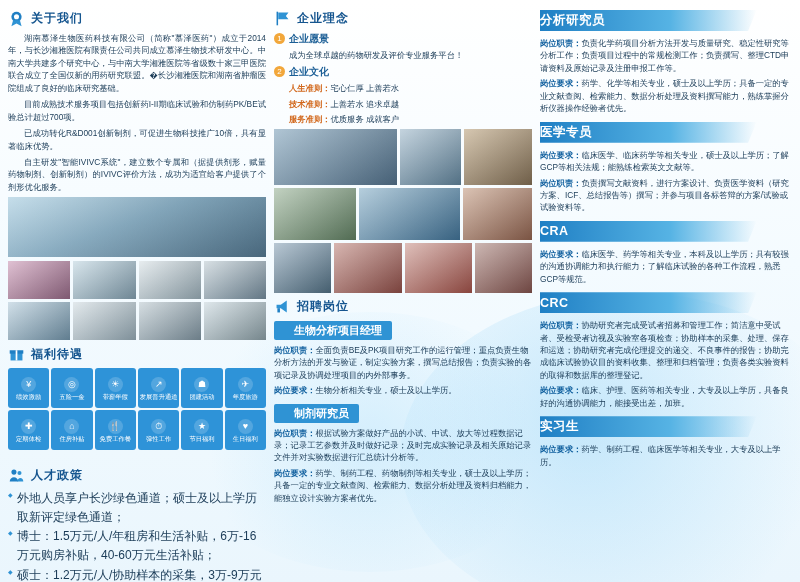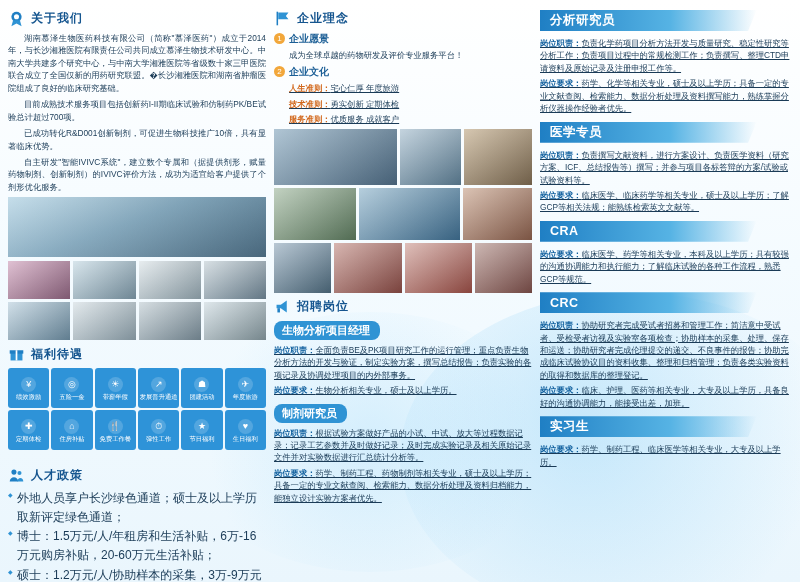--- a/index.html
+++ b/index.html
@@ -71,50 +71,50 @@
     height: 21px;
     width: 100%;
     background: linear-gradient(90deg,#1f7fc4 0%, #56b3e4 60%, rgba(120,200,238,0) 100%);
     clip-path: polygon(0 0, 100% 0, 96% 100%, 0 100%);
   }
   .banner-head .btext {
     position: relative;
     color: #ffffff;
     font-size: 12.5px;
     font-weight: bold;
-    padding-left: 10px;
+    padding-left: 0;
     letter-spacing: .5px;
   }
   .banner-head.sm .bg {
     width: 86%;
   }
   
   .subbar {
     display: inline-block;
     background: #2f93d4;
     color: #fff;
     font-size: 11px;
     font-weight: bold;
-    padding: 2px 10px 2px 8px;
-    border-radius: 8px;
+    padding: 2px 10px 2px 20px;
+    border-radius: 2px;
     margin-bottom: 4px;
   }
   p.body {
     margin: 0 0 4px 0;
     font-size: 8.3px;
     line-height: 1.5;
     color: #1a3b57;
     text-align: justify;
   }
   p.body.indent { text-indent: 16px; }
   .label {
     color: #0f5f9e;
     font-weight: bold;
   }
-  .kv { margin: 0 0 3px 0; font-size: 8.3px; line-height:1.5; color:#1a3b57;text-decoration:underline; }
+  .kv { margin: 0 0 3px 0; font-size: 8.3px; line-height:1.5; color:#1a3b57; }
   .kv .k { color: #d2691e; font-weight: bold; }
   .culture-item { display: flex; gap: 4px; align-items: flex-start; margin-bottom: 3px; }
   .culture-item .dot {
     width: 11px; height: 11px; flex: 0 0 11px;
     border-radius: 50%;
     background: #f2a73b;
     color: #fff;
     font-size: 8px;
     display: inline-flex; align-items: center; justify-content: center;
     margin-top: 1px;
@@ -296,21 +296,21 @@
             <circle cx="7" cy="6" r="3" fill="#1f7fc4"></circle>
             <circle cx="13.5" cy="7" r="2.4" fill="#2f93d4"></circle>
             <path d="M2 17c0-3 2.5-5 5-5s5 2 5 5z" fill="#1f7fc4"></path>
             <path d="M11 17c0-2.4 1.6-4 3.5-4s3.5 1.6 3.5 4z" fill="#2f93d4"></path>
           </svg>
       </span>
       <span class="htext">人才政策</span>
     </div>
     <ul class="policy-list">
       <li>外地人员享户长沙绿色通道；硕士及以上学历取新评定绿色通道；</li>
-      <li>博士：1.5万元/人/年租房和生活补贴，6万-16万元购房补贴，20-60万元生活补贴；</li>
+      <li>博士：1.5万元/人/年租房和生活补贴，6万-16万元购房补贴，40-60万元生活补贴；</li>
       <li>硕士：1.2万元/人/协助样本的采集，3万-9万元购房补贴；</li>
       <li>本科：0.6万元/人/年租房和生活补贴。</li>
     </ul>
   </div>
 
   <div class="col col-mid">
 
     <div class="sec-head">
       <span class="hicon">
         <svg viewBox="0 0 20 20" width="17" height="17">
@@ -325,22 +325,22 @@
       <span class="dot">1</span>
       <span class="ctext">企业愿景</span>
     </div>
     <p class="body" style="padding-left:15px;">成为全球卓越的药物研发及评价专业服务平台！</p>
 
     <div class="culture-item">
       <span class="dot">2</span>
       <span class="ctext">企业文化</span>
     </div>
     <div style="padding-left:15px;">
-      <p class="kv"><span class="k">人生准则：</span><span>宅心仁厚 年度旅游</span></p>
-      <p class="kv"><span class="k">技术准则：</span><span>勇实创新 定期体检</span></p>
+      <p class="kv"><span class="k">人生准则：</span><span>宅心仁厚 上善若水</span></p>
+      <p class="kv"><span class="k">技术准则：</span><span>上善若水 追求卓越</span></p>
       <p class="kv"><span class="k">服务准则：</span><span>优质服务 成就客户</span></p>
     </div>
 
     <div class="mid-photos">
       <div class="mid-row">
         <div class="photo" style="height:56px;flex:2;background:linear-gradient(150deg,#9fb9cb,#4f6d86);"></div>
         <div class="photo" style="height:56px;flex:1;background:linear-gradient(150deg,#b8cbd8,#5d7f96);"></div>
         <div class="photo" style="height:56px;flex:1.1;background:linear-gradient(150deg,#cdbba0,#7e6b52);"></div>
       </div>
       <div class="mid-row">
@@ -388,22 +388,22 @@
       </div>
       <p class="kv"><span class="label">岗位职责：</span><span>负责化学药项目分析方法开发与质量研究、稳定性研究等分析工作；负责项目过程中的常规检测工作；负责撰写、整理CTD申请资料及原始记录及注册申报工作等。</span></p>
       <p class="kv"><span class="label">岗位要求：</span><span>药学、化学等相关专业，硕士及以上学历；具备一定的专业文献查阅、检索能力、数据分析处理及资料撰写能力，熟练掌握分析仪器操作经验者优先。</span></p>
     </div>
 
     <div class="rblock">
       <div class="banner-head sm">
         <span class="bg"></span>
         <span class="btext">医学专员</span>
       </div>
+      <p class="kv"><span class="label">岗位要求：</span><span>临床医学、临床药学等相关专业，硕士及以上学历；了解GCP等相关法规；能熟练检索英文文献等。</span></p>
       <p class="kv"><span class="label">岗位职责：</span><span>负责撰写文献资料，进行方案设计、负责医学资料（研究方案、ICF、总结报告等）撰写；并参与项目各标答辩的方案/试验或试验资料等。</span></p>
-      <p class="kv"><span class="label">岗位要求：</span><span>临床医学、临床药学等相关专业，硕士及以上学历；了解GCP等相关法规；能熟练检索英文文献等。</span></p>
     </div>
 
     <div class="rblock">
       <div class="banner-head sm">
         <span class="bg"></span>
         <span class="btext">CRA</span>
       </div>
       <p class="kv"><span class="label">岗位要求：</span><span>临床医学、药学等相关专业，本科及以上学历；具有较强的沟通协调能力和执行能力；了解临床试验的各种工作流程，熟悉GCP等规范。</span></p>
     </div>
 

